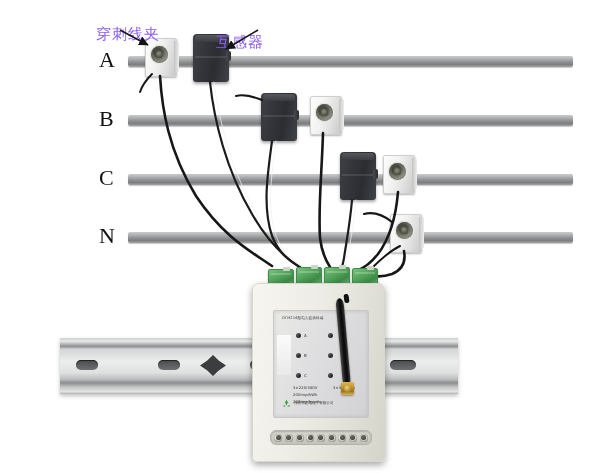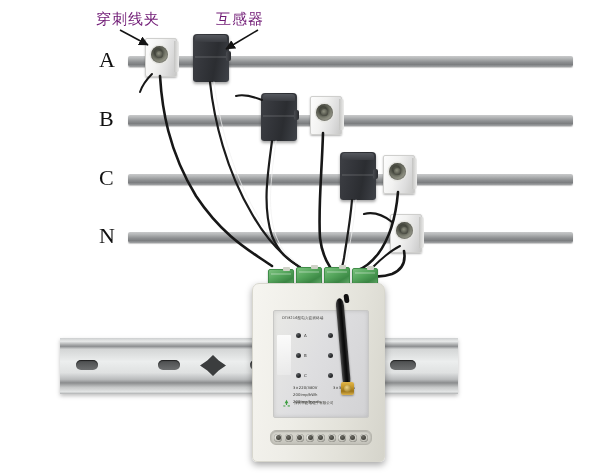--- a/index.html
+++ b/index.html
@@ -4,21 +4,21 @@
 <style>
   html,body{margin:0;padding:0;background:#ffffff;}
   body{font-family:"Liberation Serif", serif;}
   #stage{
     position:relative;width:600px;height:473px;background:#ffffff;overflow:hidden;
   }
 
   
   .anno{
     position:absolute;font-family:"DejaVu Sans", sans-serif;
-    font-size:15px;color:#701a75;white-space:nowrap;letter-spacing:1px;
+    font-size:15px;color:#8b5cf6;white-space:nowrap;letter-spacing:1px;margin-top:15px;
   }
 
   
   .phase{
     position:absolute;font-family:"Liberation Serif", serif;
     font-size:22px;color:#111;line-height:1;
   }
 
   
   .bar{
@@ -344,21 +344,21 @@
       <div class="screw"></div>
       <div class="screw"></div>
       <div class="screw"></div>
       <div class="screw"></div>
       <div class="screw"></div>
       <div class="screw"></div>
     </div>
   </div>
 
   <div class="anno" style="left:96px;top:10px;">穿刺线夹</div>
-  <div class="anno" style="left:216px;top:10px;">互感器</div>
+  <div class="anno" style="left:216px;top:18px;">互感器</div>
 
   <svg id="arrows" viewBox="0 0 600 473">
     <defs>
       <marker id="ah" markerWidth="7" markerHeight="7" refX="5.6" refY="3" orient="auto">
         <path d="M0,0 L6,3 L0,6 Z" fill="#141414"></path>
       </marker>
     </defs>
 
     <line x1="120" y1="30" x2="148" y2="45" stroke="#141414" stroke-width="1.6" marker-end="url(#ah)"></line>
 

